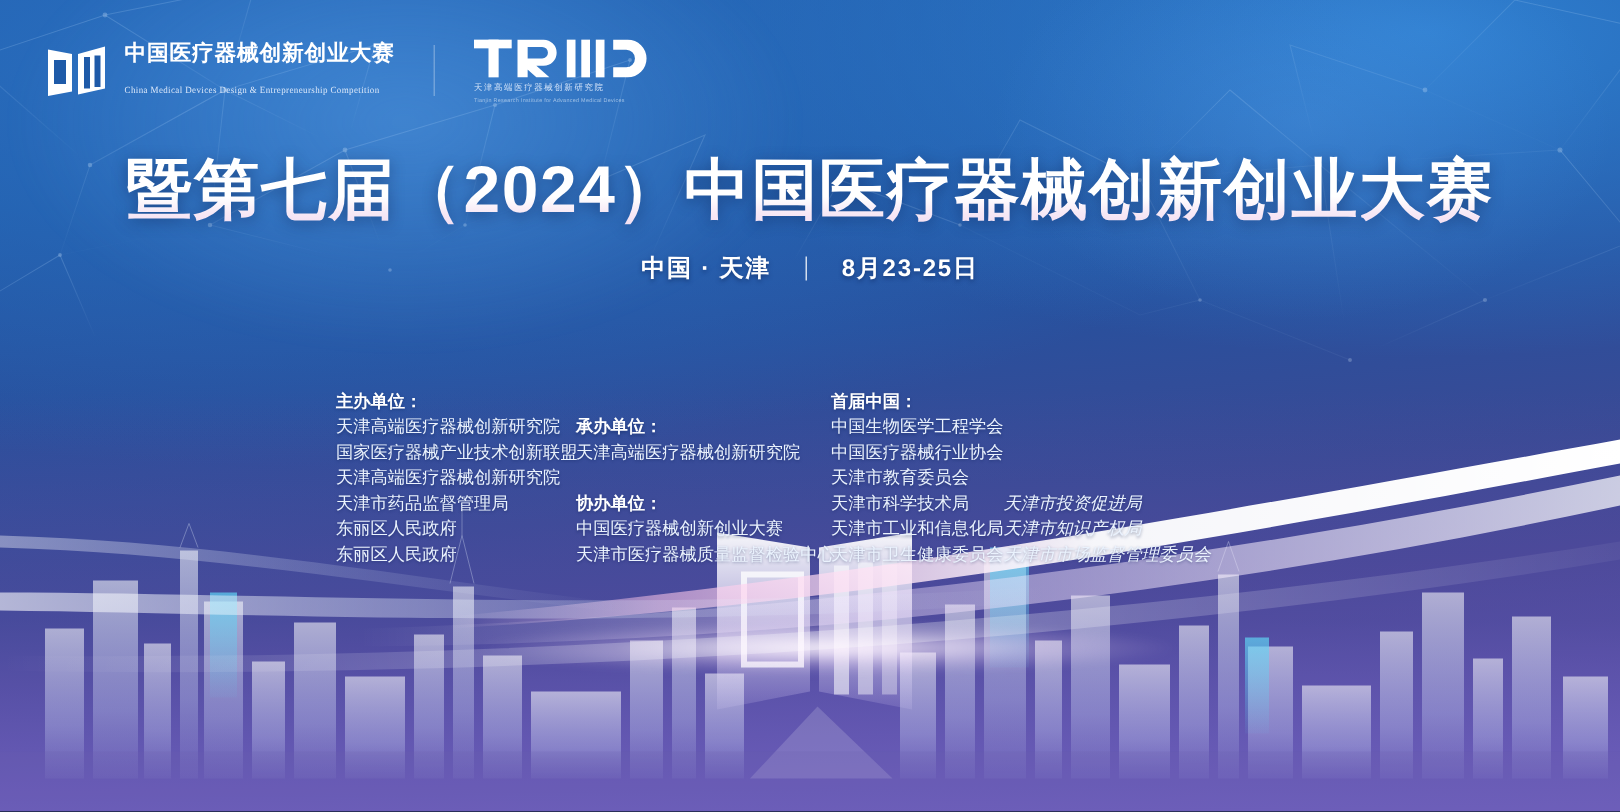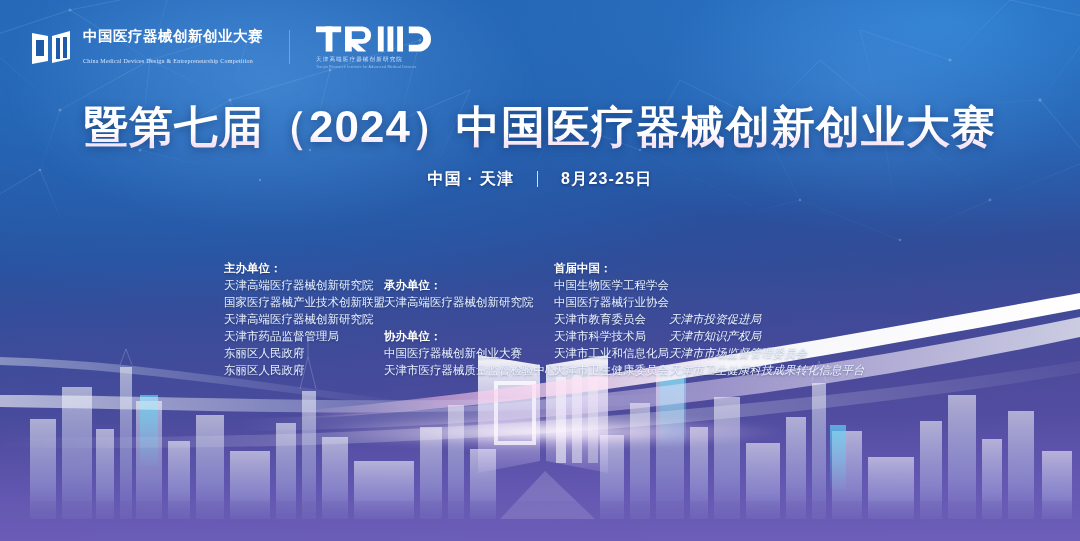--- a/index.html
+++ b/index.html
@@ -340,17 +340,16 @@
       <div class="org-item">天津市教育委员会</div>
       <div class="org-item">天津市科学技术局</div>
       <div class="org-item">天津市工业和信息化局</div>
       <div class="org-item">天津市卫生健康委员会</div>
     </div>
 
     <div class="org-col c4">
       <div class="org-item">天津市投资促进局</div>
       <div class="org-item">天津市知识产权局</div>
       <div class="org-item">天津市市场监督管理委员会</div>
-      <div class="org-item">天津市卫生健康科技成果转化信息平台</div>
     </div>
 
   </div>
 </div>
 
 </body></html>

